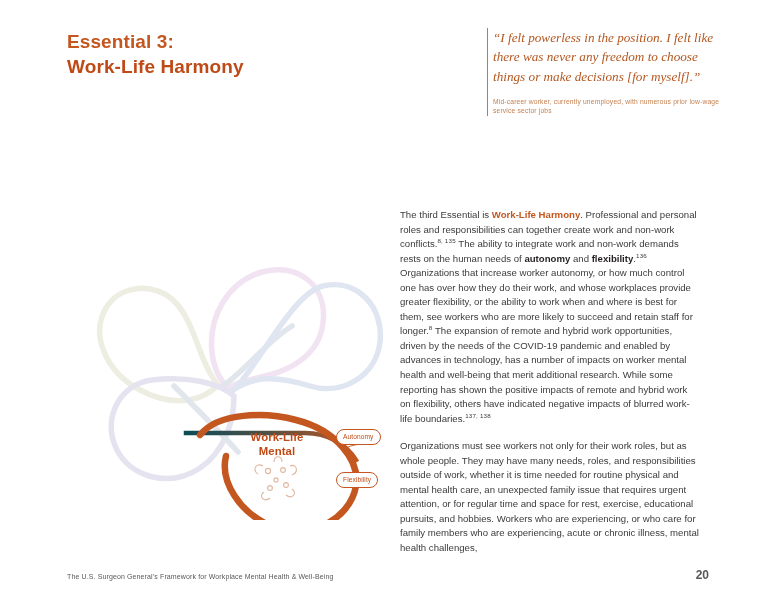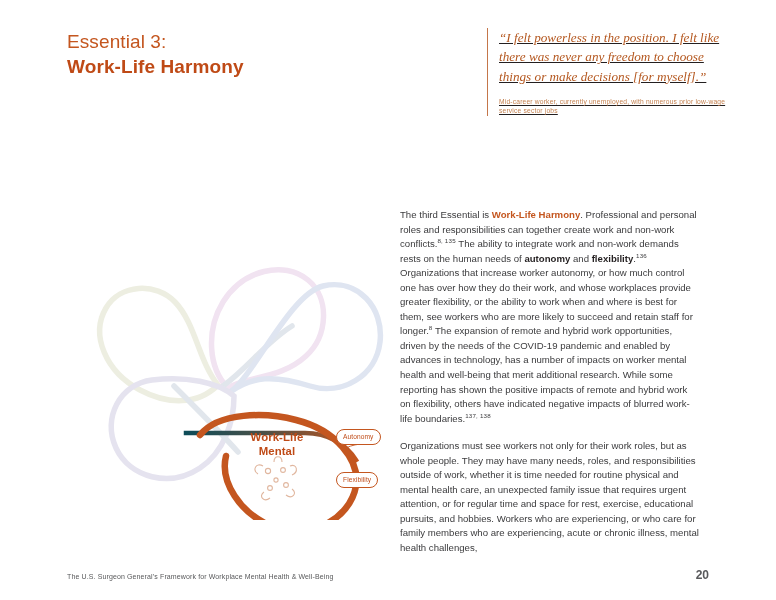--- a/index.html
+++ b/index.html
@@ -19,42 +19,41 @@
   
   .title-block {
     position: absolute;
     left: 67px;
     top: 29px;
     width: 330px;
   }
   .title-line1 {
     font-size: 19px;
     line-height: 25px;
-    font-weight: 400;
+    font-weight: 700;
     color: #c4561f;
     letter-spacing: 0.1px;
   }
   .title-line2 {
     font-size: 19px;
     line-height: 25px;
     font-weight: 700;
     color: #bf4a16;
     letter-spacing: 0.1px;
   }
 
   
   .quote-block {
     position: absolute;
     left: 487px;
     top: 28px;
     width: 240px;
-    padding-left: 11px;
+    padding-left: 5px;
     border-left: 1.5px solid #c4764a;
     box-sizing: border-box;
-    text-decoration: underline;
   }
   .quote-text {
     font-family: "Liberation Serif", serif;
     font-style: italic;
     font-size: 13.2px;
     line-height: 19.3px;
     color: #b4571f;
   }
   .quote-attrib {
     margin-top: 11px;

